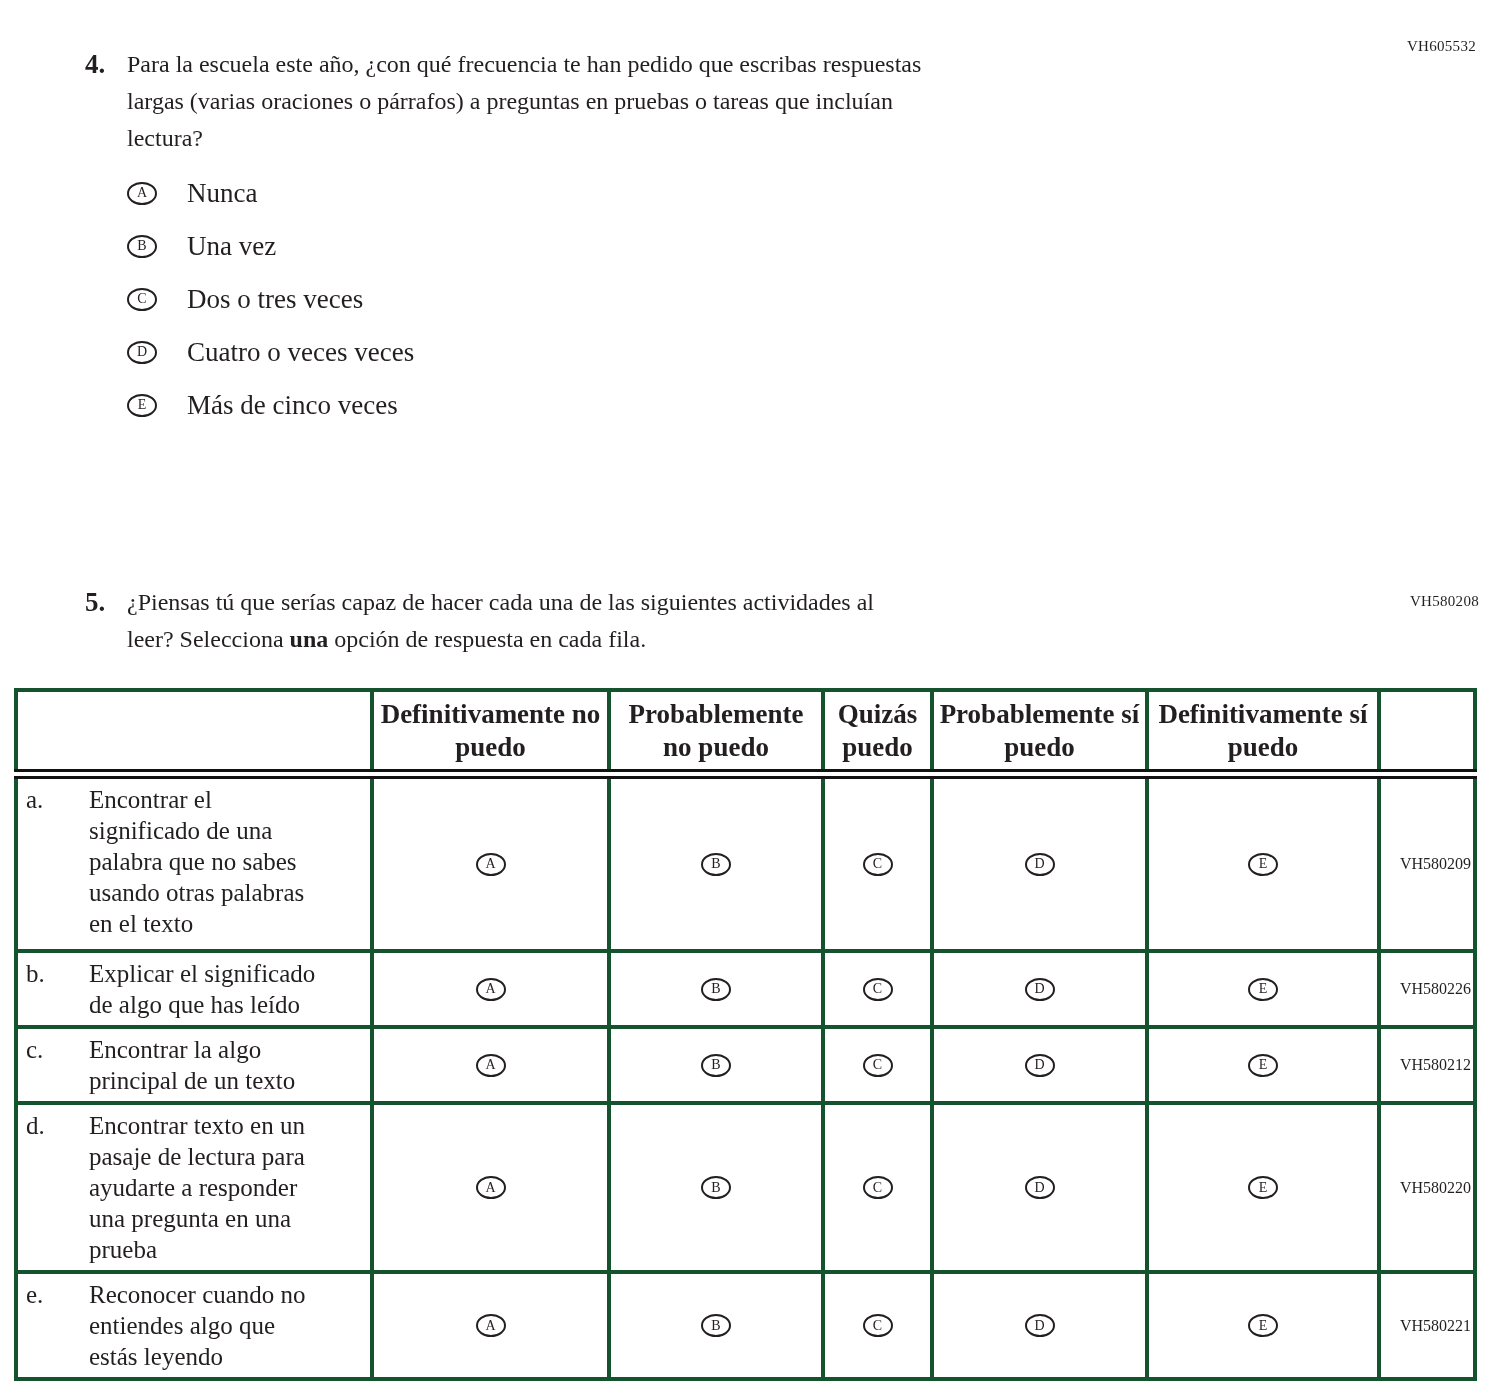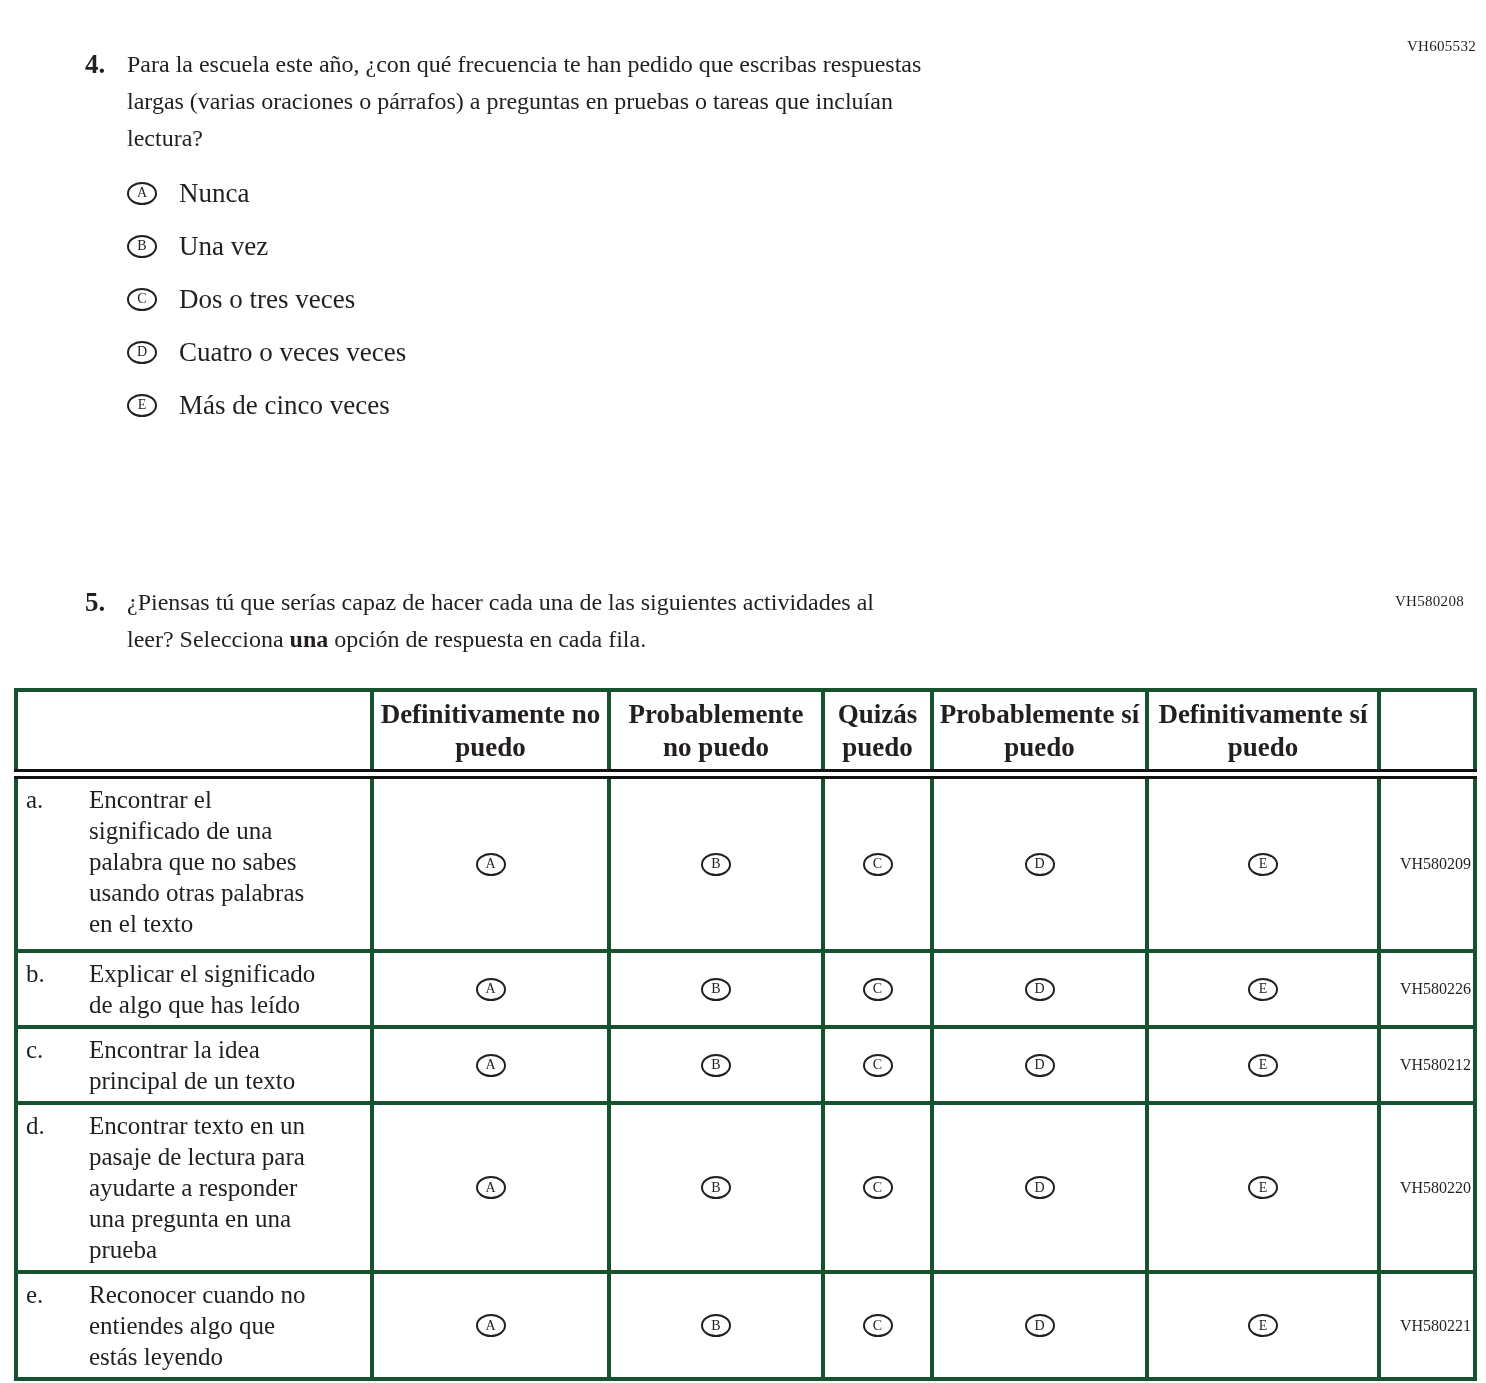--- a/index.html
+++ b/index.html
@@ -3,39 +3,39 @@
 <meta charset="utf-8">
 <style>
   html, body { margin:0; padding:0; }
   body {
     width:1486px; height:1383px; position:relative; overflow:hidden;
     background:#ffffff; color:#231f20;
     font-family:"Liberation Serif","DejaVu Serif",serif;
   }
   .corner-code { position:absolute; font-size:15px; letter-spacing:0.3px;margin-top:32px; }
   #code-q4 { top:6px; right:10px; }
-  #code-q5 { top:561px; right:22px; }
+  #code-q5 { top:561px; right:7px; }
 
   .question { position:absolute; left:85px; display:flex; }
   #q4 { top:46px; }
   #q5 { top:584px; }
   .qnum { font-weight:bold; font-size:27px; line-height:37px; width:42px; flex:0 0 42px; }
   .qtext { font-size:24px; line-height:37px; white-space:pre-line; max-width:1180px; }
   .qtext b { font-weight:bold;text-align:right; }
 
   .options { position:absolute; left:127px; top:181px; }
   .option { display:flex; align-items:center; height:24px; margin-bottom:29px; }
   .bubble {
     display:inline-flex; align-items:center; justify-content:center;
     width:30px; min-width:30px; height:23px;
     border:2px solid #231f20; border-radius:50%;
     font-size:14px; line-height:1; box-sizing:border-box;
     background:transparent;
   }
-  .option .olabel { margin-left:22px; font-size:27px; white-space:nowrap; }
+  .option .olabel { margin-left:30px; font-size:27px; white-space:nowrap; }
 
   .table-wrap { position:absolute; left:14px; top:688px; }
   table { border-collapse:collapse; table-layout:fixed; width:1459px; background:#ffffff; }
   th, td { border:4px solid #14532d; box-sizing:border-box; }
   thead th {
     border-bottom:10px double #121212;
     font-size:27px; font-weight:bold; line-height:33px;
     text-align:center; vertical-align:middle; padding:3px 2px; height:84px;
   }
   tr.row-a { height:177px; }
@@ -176,21 +176,21 @@
             </span></td>
         <td class="bubble-cell"><span class="bubble">
               <span>E</span>
             </span></td>
         <td class="code-cell">VH580226</td>
       </tr>
       <tr class="row-c">
         <td class="label-cell">
           <div class="row-label">
               <span class="prefix">c.</span>
-              <span class="rtext">Encontrar la idea
+              <span class="rtext">Encontrar la algo
 principal de un texto</span>
             </div>
         </td>
         <td class="bubble-cell"><span class="bubble">
               <span>A</span>
             </span></td>
         <td class="bubble-cell"><span class="bubble">
               <span>B</span>
             </span></td>
         <td class="bubble-cell"><span class="bubble">

